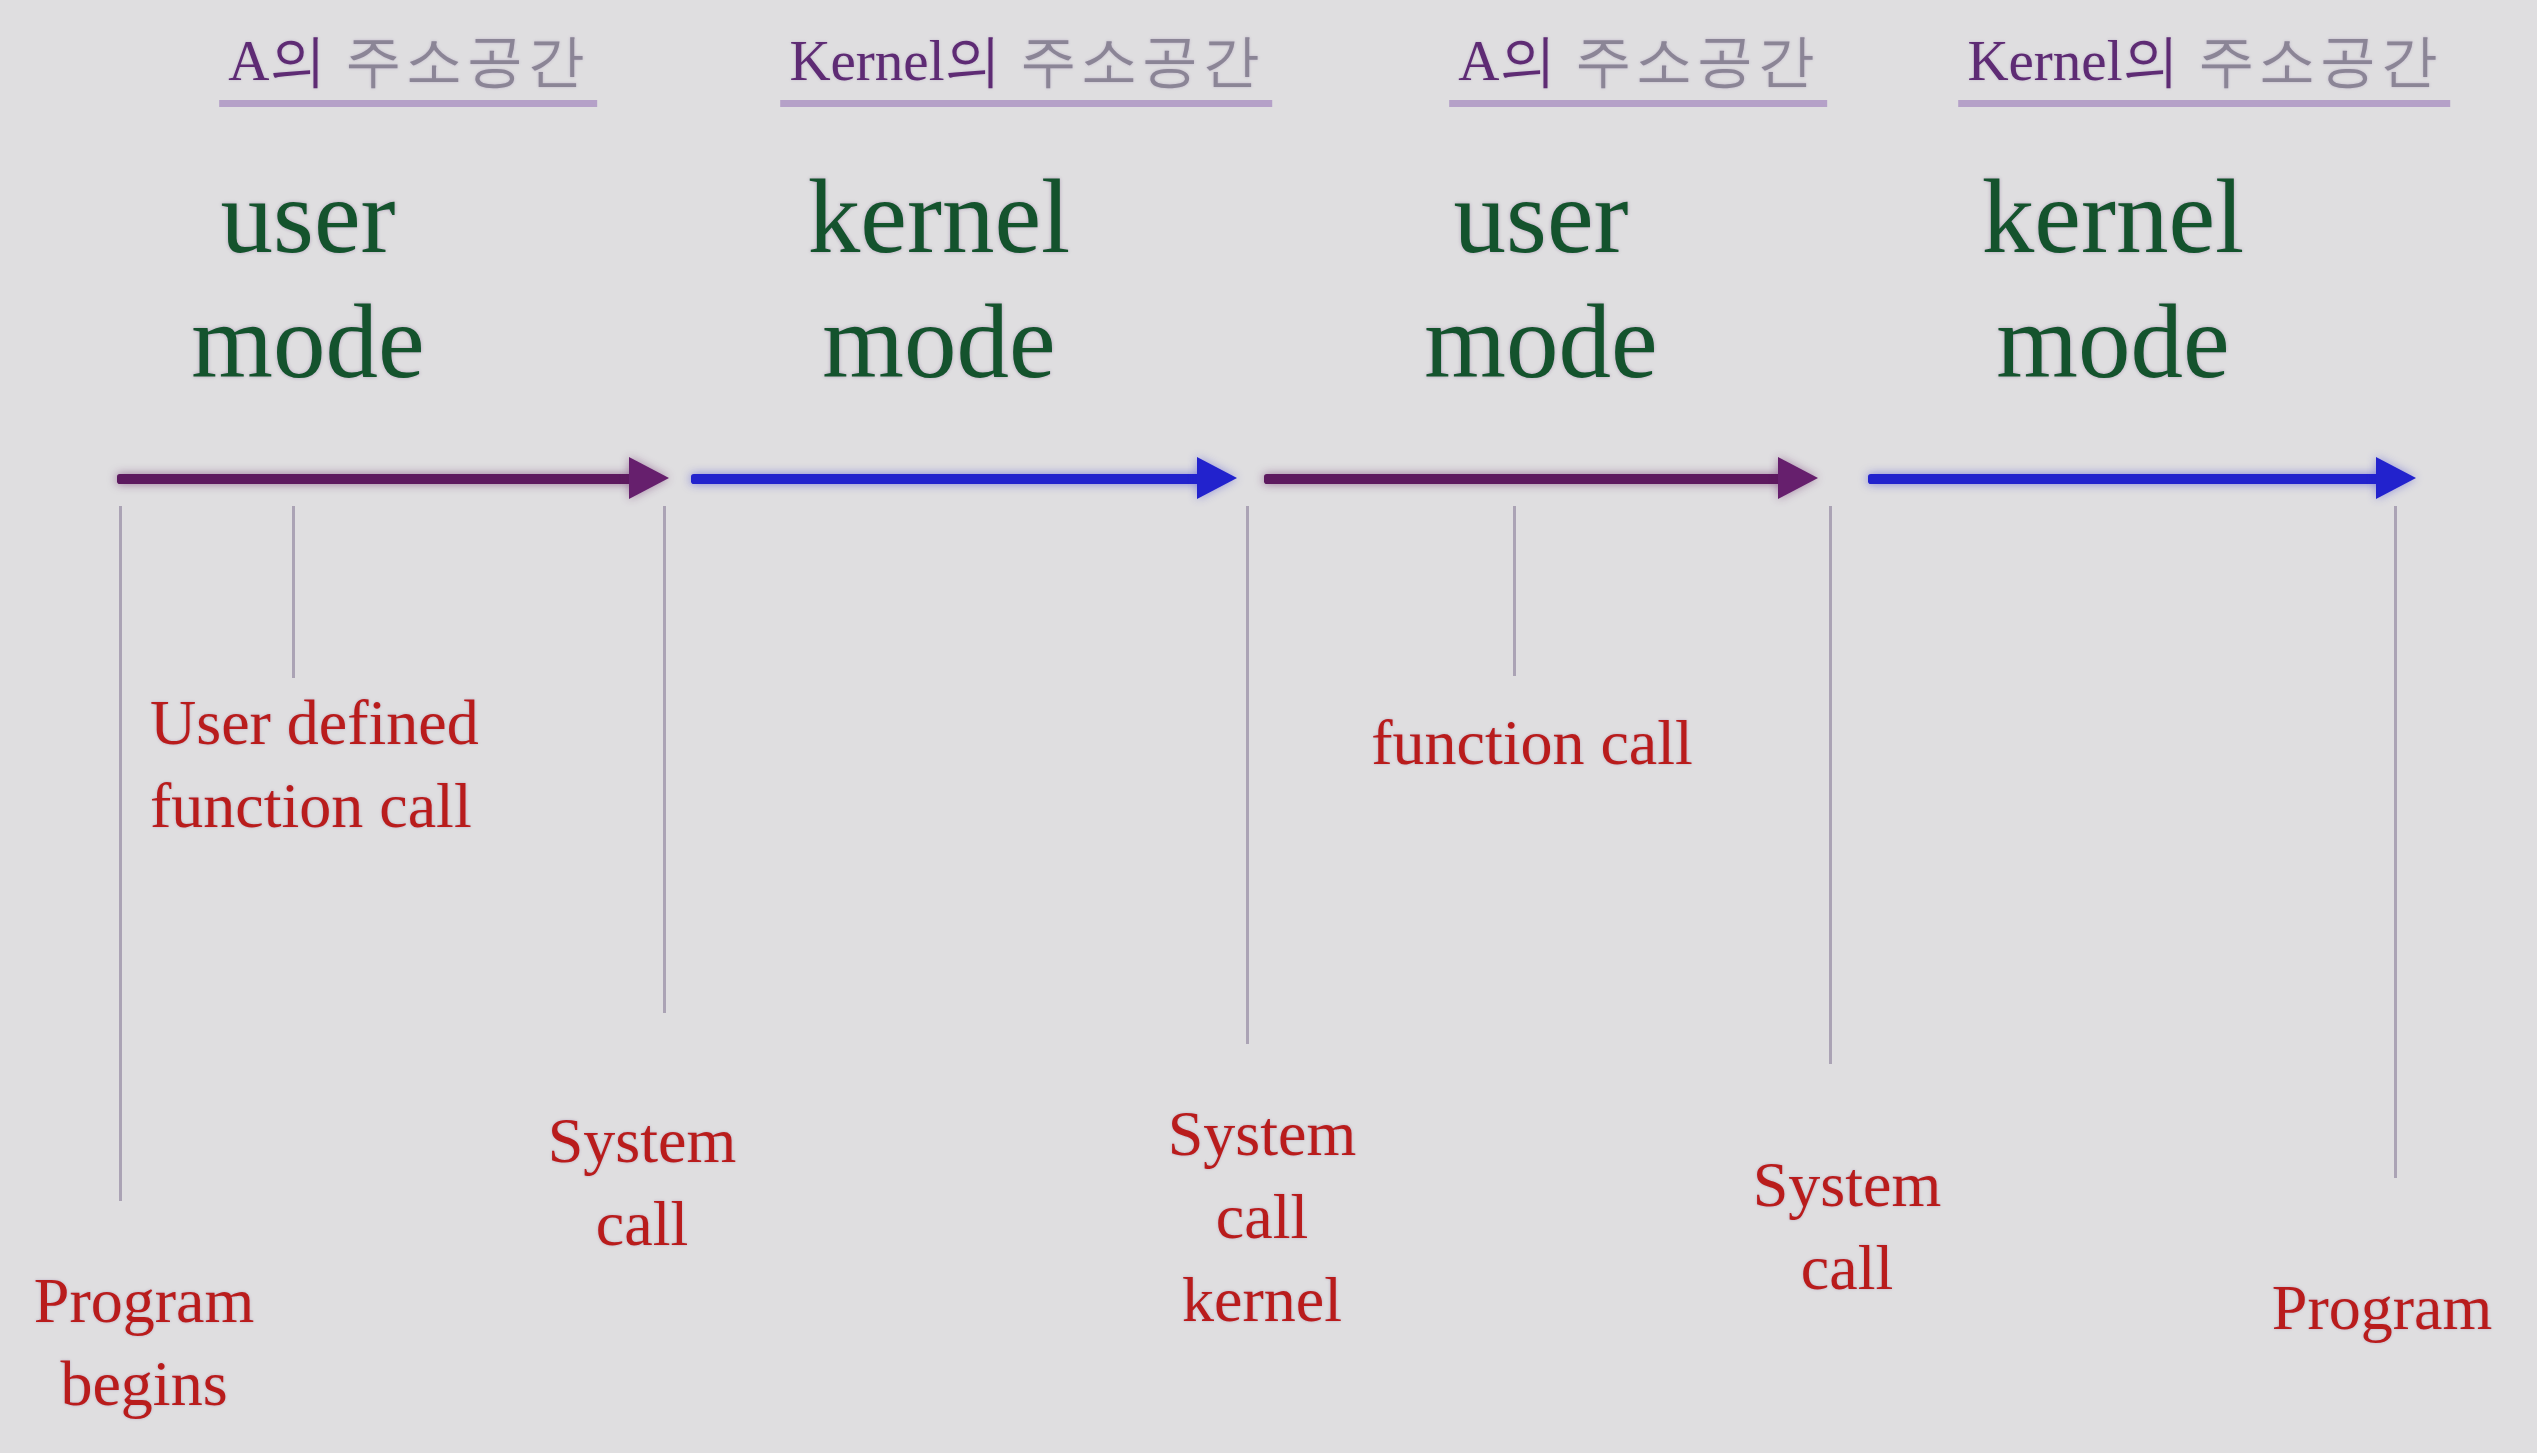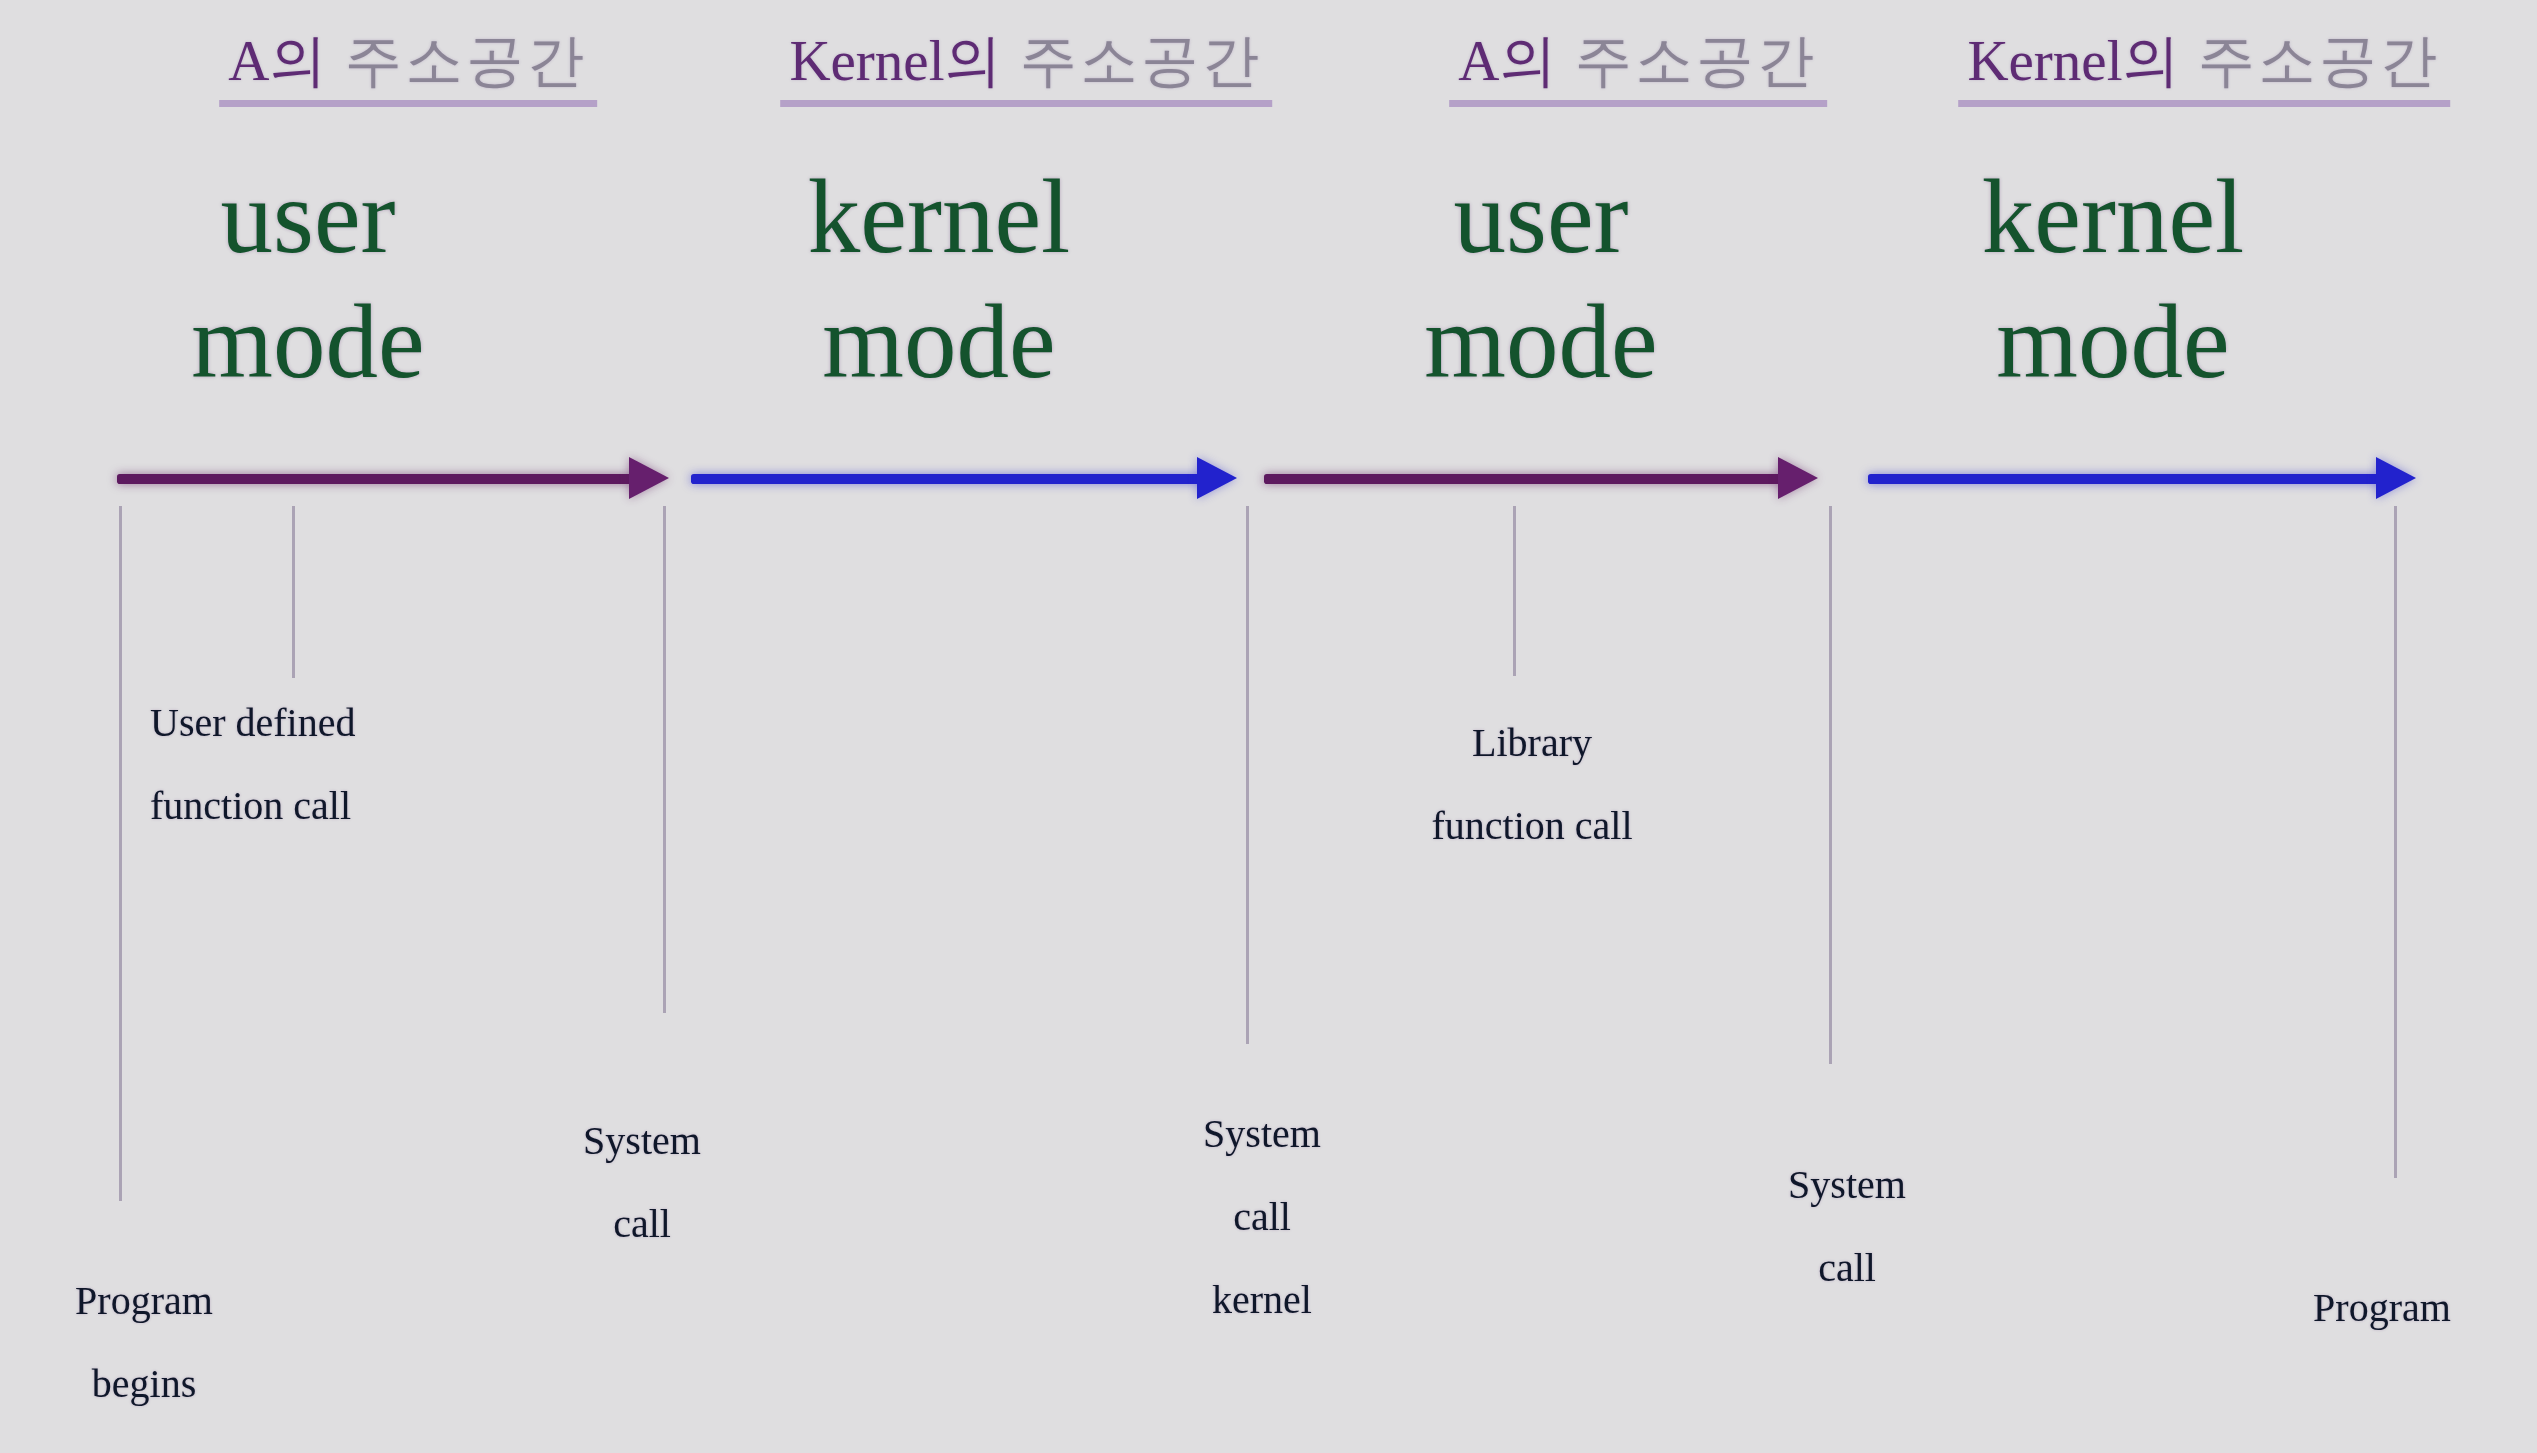--- a/index.html
+++ b/index.html
@@ -40,21 +40,21 @@
     border-left:40px solid;
   }
   .arrow.user .shaft{background:#5d195f;box-shadow:0 0 9.2px rgba(93,25,95,.55);}
   .arrow.user .head{border-left-color:#661f6d;filter:drop-shadow(0 0 4.6px rgba(93,25,95,.45));}
   .arrow.kernel .shaft{background:#2222cd;box-shadow:0 0 9.2px rgba(34,34,205,.50);}
   .arrow.kernel .head{border-left-color:#2222cd;filter:drop-shadow(0 0 4.6px rgba(34,34,205,.40));}
   
   .tick{position:absolute;width:2.8px;background:#aba3b5;}
   
   .callout{
-    position:absolute;font-size:40px;line-height:83px;color:#0f172a;
+    position:absolute;font-size:64px;line-height:83px;color:#b91c1c;
     white-space:nowrap;text-shadow:0 0 2.8px rgba(95,46,120,.28);
   }
   .callout.center{transform:translateX(-50%);text-align:center;}
   .callout.leftalign{text-align:left;}
 </style>
 </head>
 <body>
 
 <div class="stage">
 
@@ -112,21 +112,20 @@
   <div class="tick" style="left:1513px;top:506px;height:170px"></div>
   <div class="tick" style="left:1829px;top:506px;height:558px"></div>
   <div class="tick" style="left:2394px;top:506px;height:672px"></div>
 
   <div class="callout leftalign" style="left:150px;top:681px">
     <div>User defined</div>
     <div>function call</div>
   </div>
 
   <div class="callout center" style="left:1532px;top:701px">
-    <div>Library</div>
     <div>function call</div>
   </div>
 
   <div class="callout center" style="left:642px;top:1099px">
     <div>System</div>
     <div>call</div>
   </div>
 
   <div class="callout center" style="left:1262px;top:1092px">
     <div>System</div>

